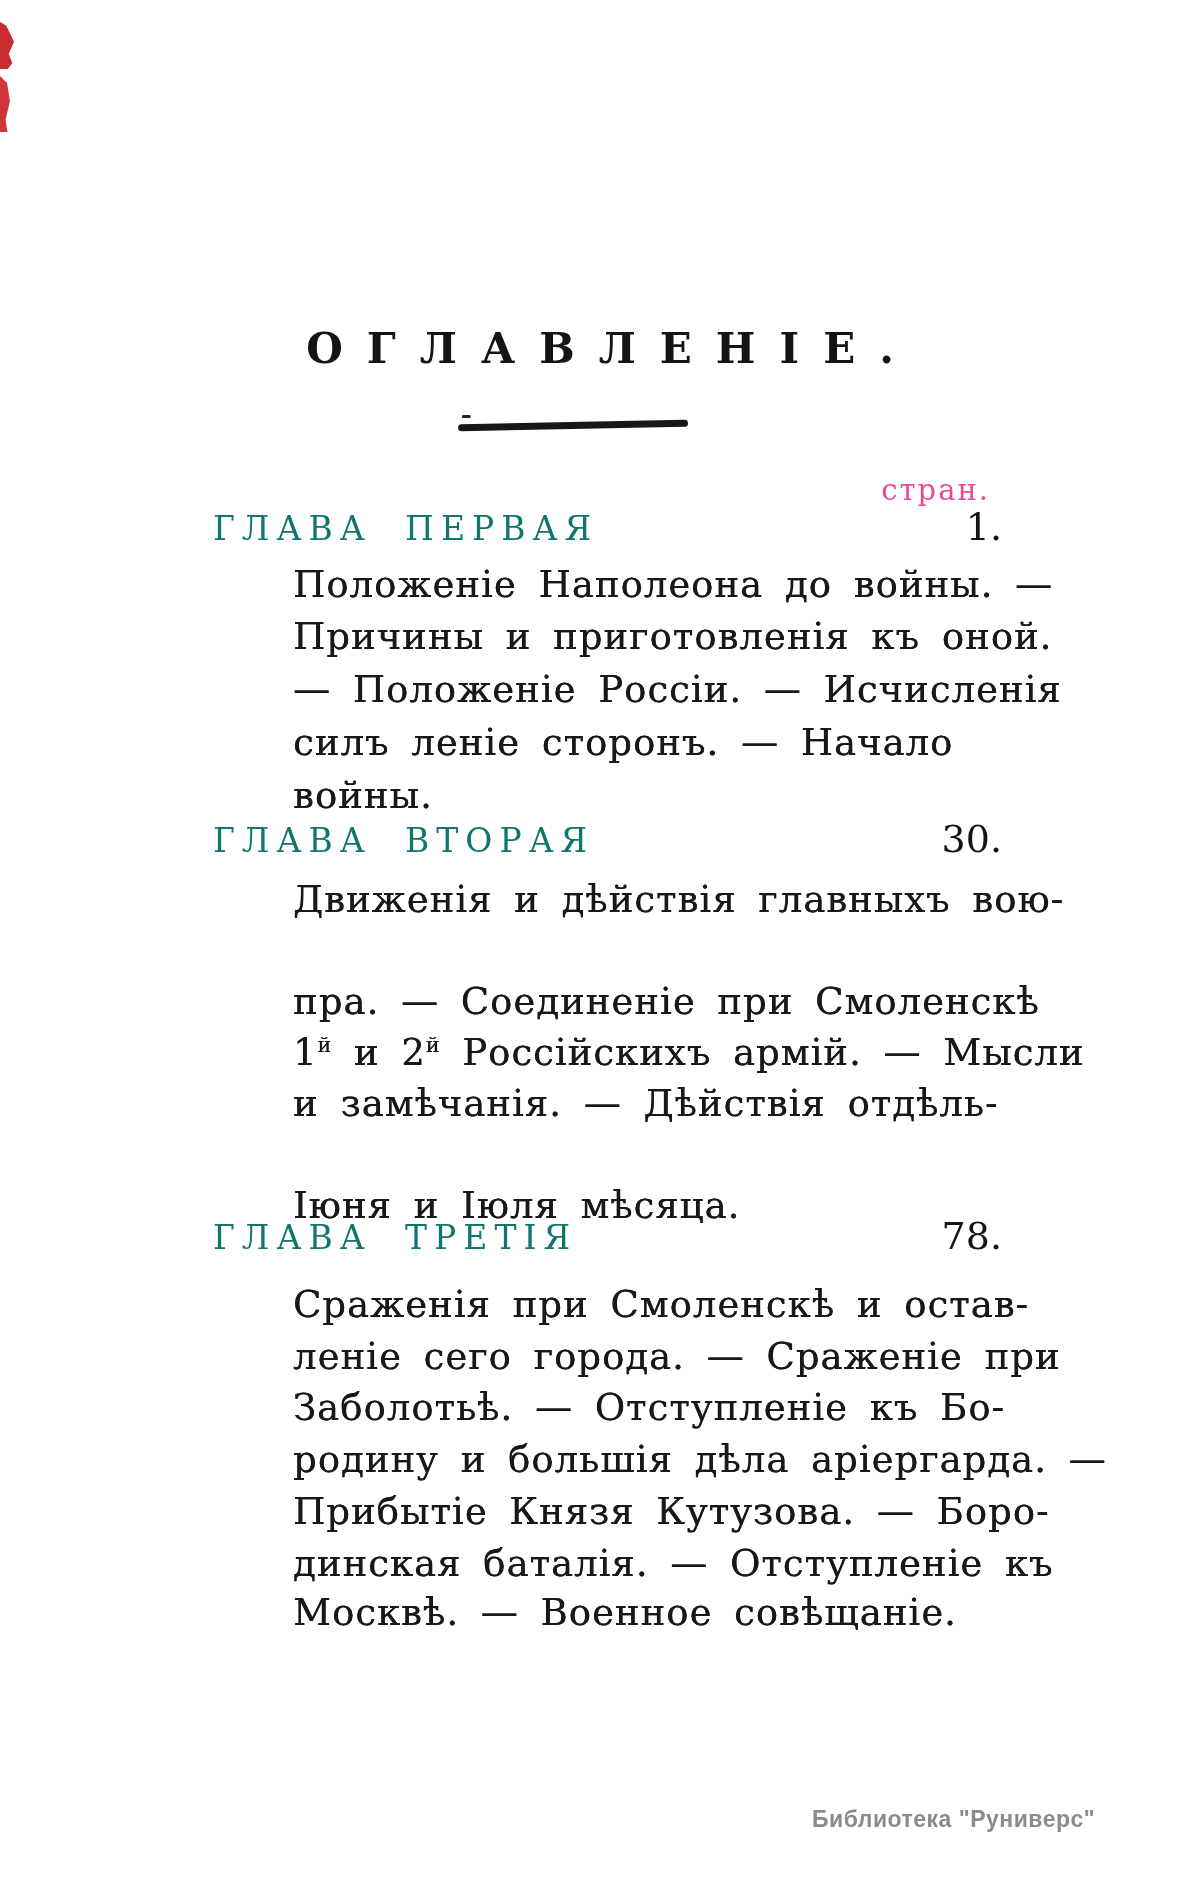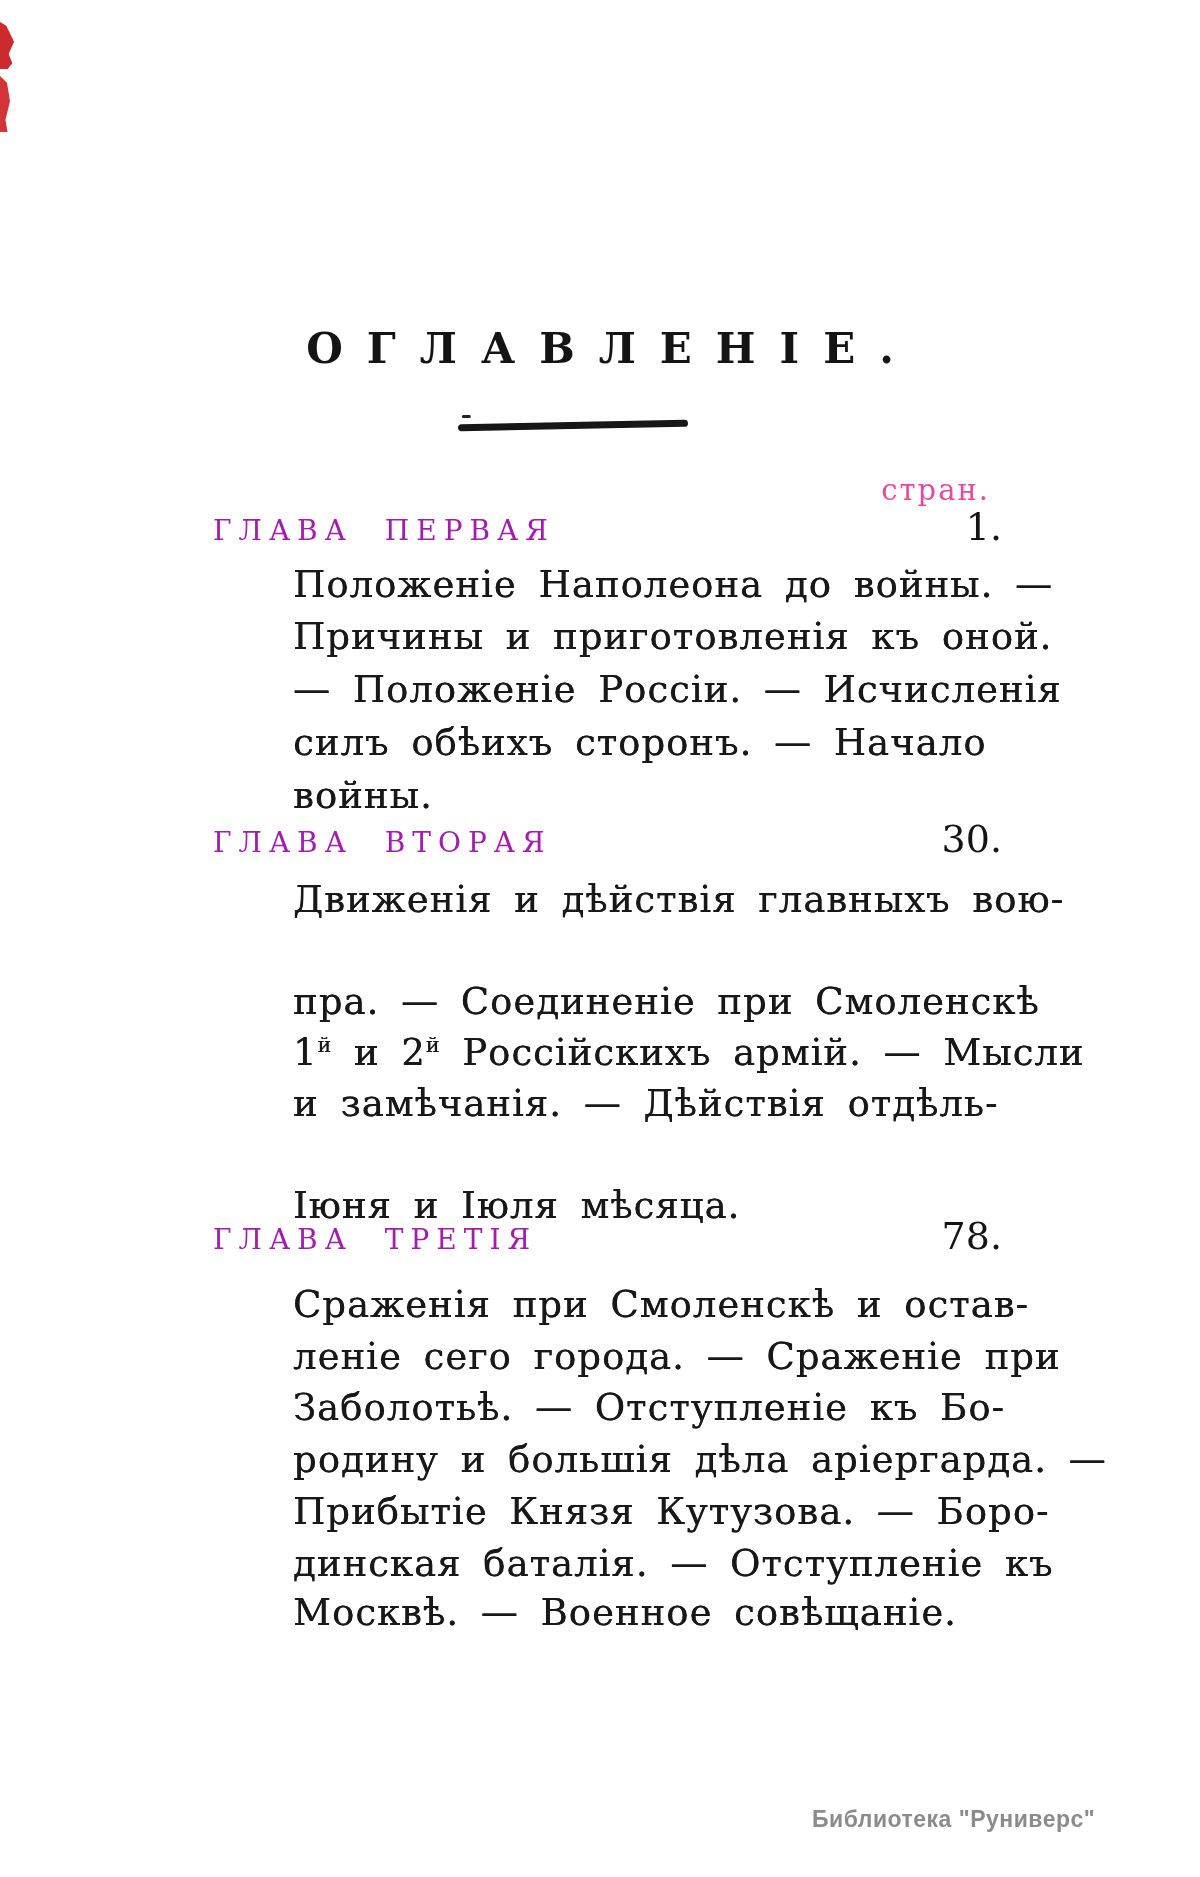--- a/index.html
+++ b/index.html
@@ -75,24 +75,24 @@
     left: 213px; right: 198px;
     display: flex;
     justify-content: space-between;
     align-items: baseline;
     line-height: 1;
   }
   .chapter-row.r1 { top: 508px; }
   .chapter-row.r2 { top: 820px; }
   .chapter-row.r3 { top: 1217px; }
   .chapter-heading {
-    font-size: 28px;
+    font-size: 33px;
     letter-spacing: 7px;
     word-spacing: 16px;
-    color: #a21caf;
+    color: #0f766e;
     white-space: nowrap;
   }
   .page-num {
     font-size: 38px;
     color: #141414;
     white-space: nowrap;
   }
   .toc-line {
     position: absolute;
     left: 293px;
@@ -145,21 +145,21 @@
 
   <div class="col-header">стран.</div>
 
   <div class="chapter-row r1">
     <span class="chapter-heading">ГЛАВА ПЕРВАЯ</span>
     <span class="page-num">1.</span>
   </div>
   <div class="toc-line c1-l0">Положеніе Наполеона до войны. —</div>
   <div class="toc-line c1-l1">Причины и приготовленія къ оной.</div>
   <div class="toc-line c1-l2">— Положеніе Россіи. — Исчисленія</div>
-  <div class="toc-line c1-l3">силъ обѣихъ сторонъ. — Начало</div>
+  <div class="toc-line c1-l3">силъ леніе сторонъ. — Начало</div>
   <div class="toc-line c1-l4">войны.</div>
 
   <div class="chapter-row r2">
     <span class="chapter-heading">ГЛАВА ВТОРАЯ</span>
     <span class="page-num">30.</span>
   </div>
   <div class="toc-line c2-l0">Движенія и дѣйствія главныхъ вою-</div>
   <div class="toc-line c2-l2">пра. — Соединеніе при Смоленскѣ</div>
   <div class="toc-line c2-l3"><span>1</span><sup>й</sup><span> и 2</span><sup>й</sup><span> Россійскихъ армій. — Мысли</span></div>
   <div class="toc-line c2-l4">и замѣчанія. — Дѣйствія отдѣль-</div>

